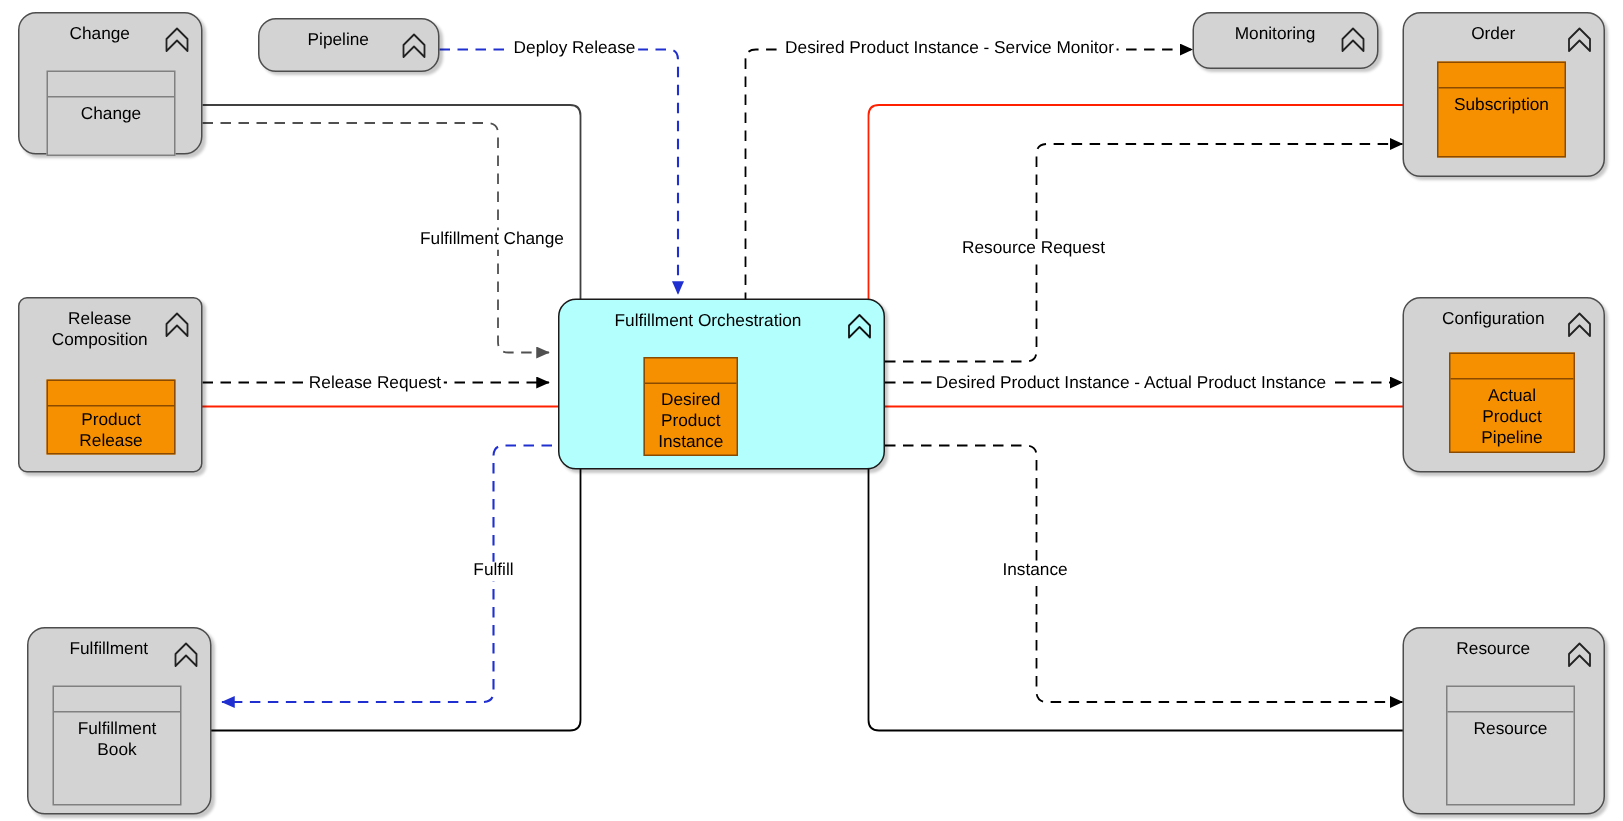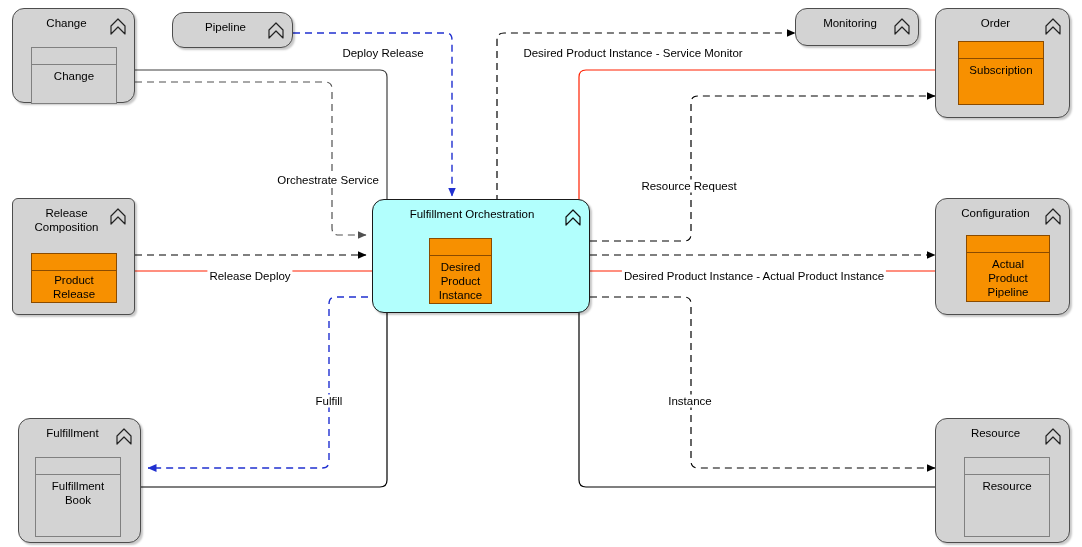--- a/index.html
+++ b/index.html
@@ -102,21 +102,20 @@
   
   .edge-label {
     position: absolute;
     font-size: 11.5px;
     line-height: 13px;
     color: #000000;
     background: #ffffff;
     white-space: nowrap;
     padding: 0 2px;
     transform: translate(-50%, -50%);
-    margin-top: 20px;
   }
 </style>
 </head>
 <body>
 
 <div id="canvas">
 
   <svg class="edges" viewBox="0 0 1082 547" xmlns="http://www.w3.org/2000/svg">
     <defs>
       <marker id="ah-black" markerWidth="9" markerHeight="8" refX="8.5" refY="4" orient="auto" markerUnits="userSpaceOnUse">
@@ -152,22 +151,22 @@
 
     <path d="M590,297 H684 Q691,297 691,304 V461 Q691,468 698,468 H935" fill="none" stroke="#000000" stroke-width="1.2" stroke-dasharray="7,5" marker-end="url(#ah-black)"></path>
 
     <path d="M120,487 H380 Q387,487 387,480 V303 Q387,296 394,296 H430" fill="none" stroke="#000000" stroke-width="1.2"></path>
 
     <path d="M1000,487 H586 Q579,487 579,480 V303 Q579,296 572,296 H516" fill="none" stroke="#000000" stroke-width="1.2"></path>
   </svg>
 
   <div class="edge-label" style="left:383px; top:33px;">Deploy Release</div>
   <div class="edge-label" style="left:633px; top:33px;">Desired Product Instance - Service Monitor</div>
-  <div class="edge-label" style="left:328px; top:160px;">Orchestrate Service</div>
-  <div class="edge-label" style="left:250px; top:256px;">Release Deploy</div>
+  <div class="edge-label" style="left:328px; top:160px;">Fulfillment Change</div>
+  <div class="edge-label" style="left:250px; top:256px;">Release Request</div>
   <div class="edge-label" style="left:689px; top:166px;">Resource Request</div>
   <div class="edge-label" style="left:754px; top:256px;">Desired Product Instance - Actual Product Instance</div>
   <div class="edge-label" style="left:329px; top:381px;">Fulfill</div>
   <div class="edge-label" style="left:690px; top:381px;">Instance</div>
 
   <div class="node" style="left:12px; top:8px; width:123px; height:95px;">
     <div class="node-title">Change</div>
     <span class="glyph">
       <svg viewBox="0 0 16 18" width="16" height="18" xmlns="http://www.w3.org/2000/svg">
         <path d="M1,17 L1,9 L8,2 L15,9 L15,17 L8,10 Z" fill="none" stroke="#222" stroke-width="1.2" stroke-linejoin="round"></path>

